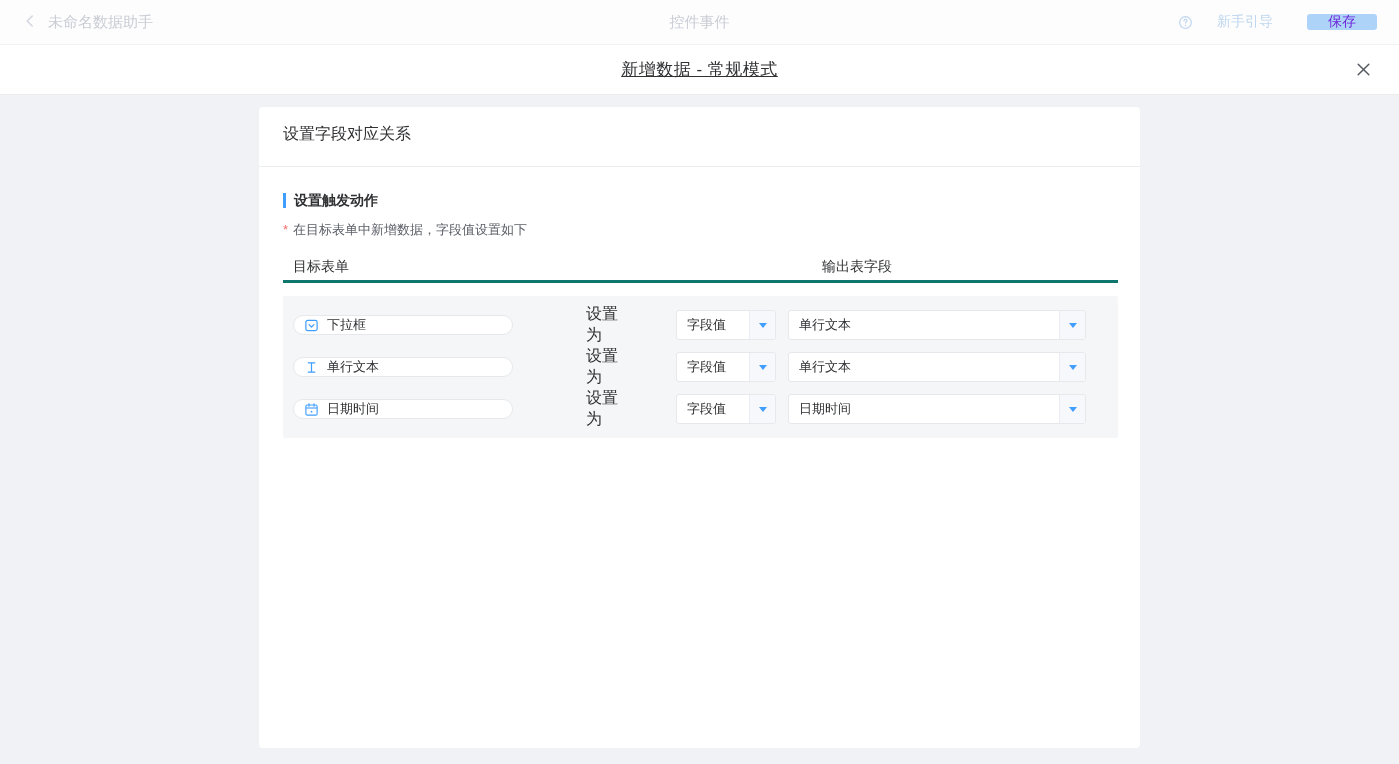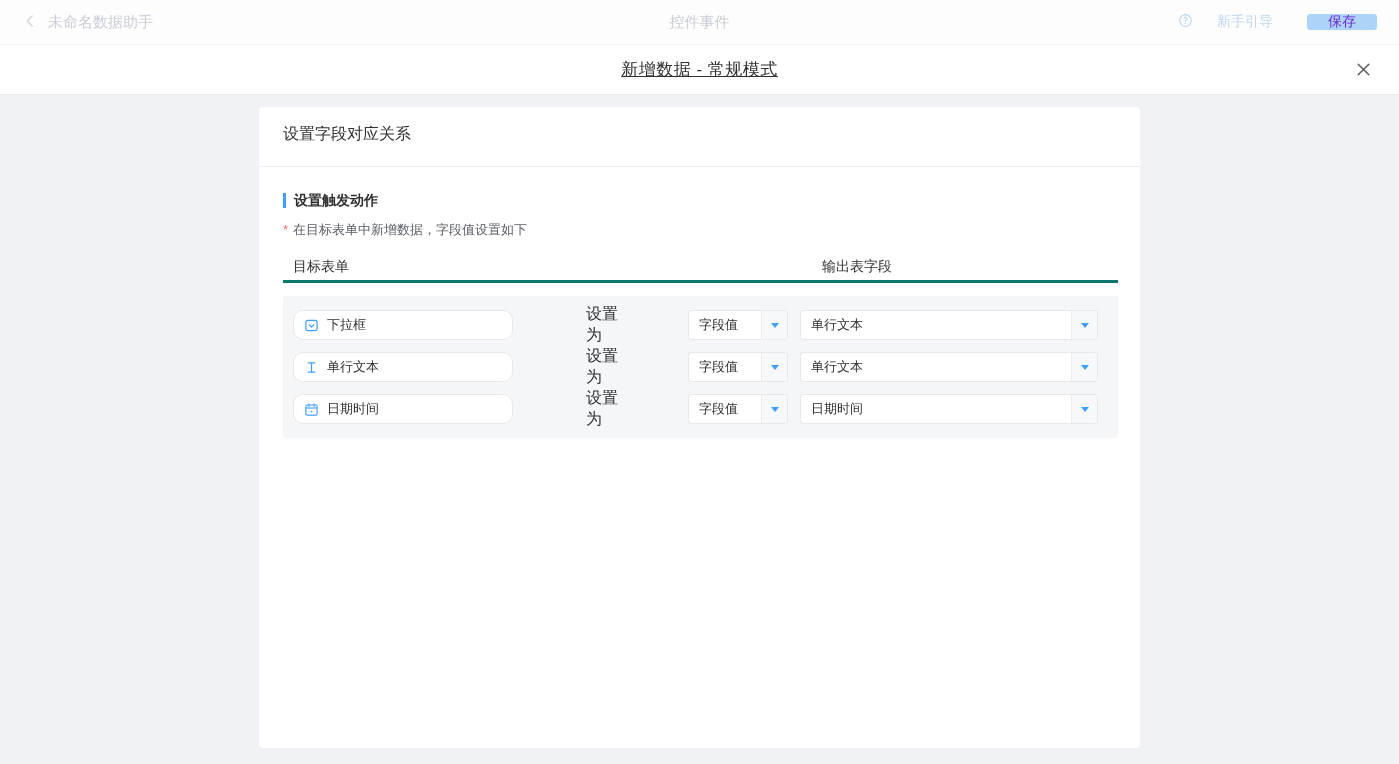--- a/index.html
+++ b/index.html
@@ -17,21 +17,21 @@
     display:flex; align-items:center; padding:0 22px; position:relative;
   }
   .topbar-left { display:flex; align-items:flex-start; gap:10px; }
   .back-ic { display:flex; align-items:center; color:#d3d7dd; }
   .doc-title { font-size:15px; color:#c9cdd4; }
   .topbar-center {
     position:absolute; left:0; right:0; text-align:center;
     font-size:15px; color:#c9cdd4; pointer-events:none;
   }
   .topbar-right { margin-left:auto; display:flex; align-items:center; gap:34px; z-index:1; }
-  .guide { display:flex; gap:24px; color:#bfd6ee; font-size:14px; }
+  .guide { display:flex; align-items:center; gap:24px; color:#bfd6ee; font-size:14px; }
   .save-btn {
     width:70px; height:16px; border:none; border-radius:3px;
     background:#aed3f8; color:#6d28d9; font-size:14px;
     font-family:Liberation Mono, monospace; display:flex; align-items:center; justify-content:center;
   }
 
   
   .modal-header {
     height:50px; background:#ffffff; border-bottom:1px solid #ebebeb;
     display:flex; align-items:center; justify-content:center; position:relative;
@@ -69,42 +69,42 @@
   .col-right { position:absolute; left:539px; line-height:30px; font-size:14px; color:#303133; }
 
   .panel {
     margin-top:13px; background:#f5f6f7; border-radius:2px;
     padding:14px 10px;
   }
   .row { display:flex; align-items:center; height:30px; margin-bottom:12px; }
   .row:last-child { margin-bottom:0; }
 
   .field-box {
-    width:220px; height:30px; background:#fff;
+    width:220px; height:20px; background:#fff;
     border:1px solid #e6e8eb; border-radius:10px;
     display:flex; align-items:center; padding:0 10px; font-size:13px; color:#303133;
   }
   .f-icon { display:flex; align-items:center; margin-right:8px; }
   .setas { margin-left:73px; width:42px; font-size:16px; color:#303133; }
 
   .select {
     height:30px; background:#fff; border:1px solid #e6e8eb; border-radius:3px;
     display:flex; align-items:stretch; font-size:13px; color:#303133; cursor:pointer;
   }
   .select .s-label { flex:1; display:flex; align-items:center; padding:0 10px; white-space:nowrap; overflow:hidden; }
   .caret-seg {
     width:26px; border-left:1px solid #e9edf1; background:#f6f8fb;
     display:flex; align-items:center; justify-content:center; border-radius:0 3px 3px 0;
   }
   .caret {
     width:0; height:0;
     border-left:4px solid transparent; border-right:4px solid transparent;
     border-top:5px solid #409eff;
   }
-  .select.sm { width:100px; margin-left:60px; }
+  .select.sm { width:100px; margin-left:48px; }
   .select.lg { width:298px; margin-left:12px; }
 
   
   .card-footer {
     height:55px; border-top:1px solid #ebeef0;
     display:flex; align-items:center; justify-content:center; gap:10px;
   }
   .btn {
     width:165px; height:32px; border-radius:4px; font-size:13px;
     font-family:inherit; display:flex; align-items:center; justify-content:center;

